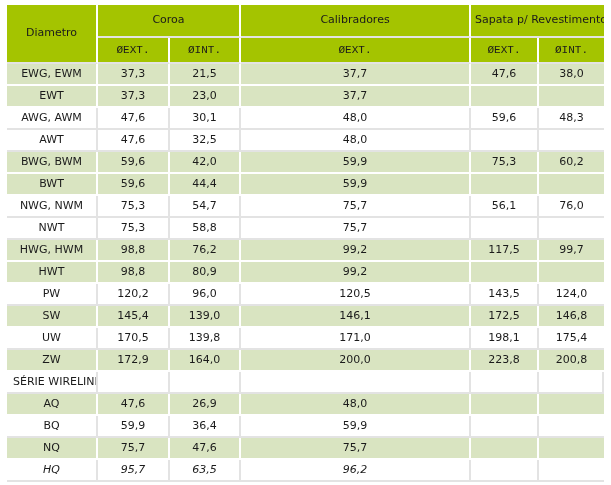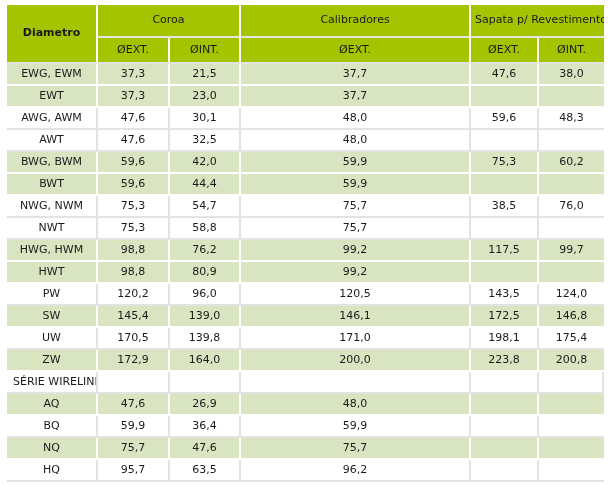--- a/index.html
+++ b/index.html
@@ -50,27 +50,27 @@
   
   thead th {
     background: #a4c400;
     color: #1b1b1b;
     border-bottom: 2px solid #ffffff;
     border-right: 2px solid #ffffff;
     font-size: 11px;
   }
   thead th.hdr-diametro {
     height: 57px;
-    font-weight: bold;
   }
   thead th.hdr-group {
     height: 31px;
   }
   thead th.hdr-sub {
     height: 24px;
+    font-family: Liberation Mono, monospace;
   }
   thead th.last-col {
     border-right: none;
   }
 
   
   tbody tr.row-tint td {
     background: #d9e4c1;
     border-right: 2px solid #ffffff;
     border-bottom: 2px solid #ffffff;
@@ -90,20 +90,21 @@
     background: #ffffff;
     border-right: 2px solid #e3e3e3;
     border-bottom: 2px solid #e3e3e3;
   }
   tbody tr.row-section td.section-label {
     text-align: left;
     padding-left: 6px;
   }
   tbody tr:last-child td {
     border-bottom: 2px solid #e3e3e3;
+    font-style: italic;
   }
 
   
   col.c-diametro { width: 91px; }
   col.c-coroa-ext { width: 72px; }
   col.c-coroa-int { width: 71px; }
   col.c-calib-ext { width: 230px; }
   col.c-sap-ext   { width: 68px; }
   col.c-sap-int   { width: 65px; }
 </style>
@@ -182,21 +183,21 @@
           <td>44,4</td>
           <td>59,9</td>
           <td></td>
           <td class="last-col"></td>
         </tr>
         <tr class="row-plain">
           <td>NWG, NWM</td>
           <td>75,3</td>
           <td>54,7</td>
           <td>75,7</td>
-          <td>38,5</td>
+          <td>56,1</td>
           <td class="last-col">76,0</td>
         </tr>
         <tr class="row-plain">
           <td>NWT</td>
           <td>75,3</td>
           <td>58,8</td>
           <td>75,7</td>
           <td></td>
           <td class="last-col"></td>
         </tr>

